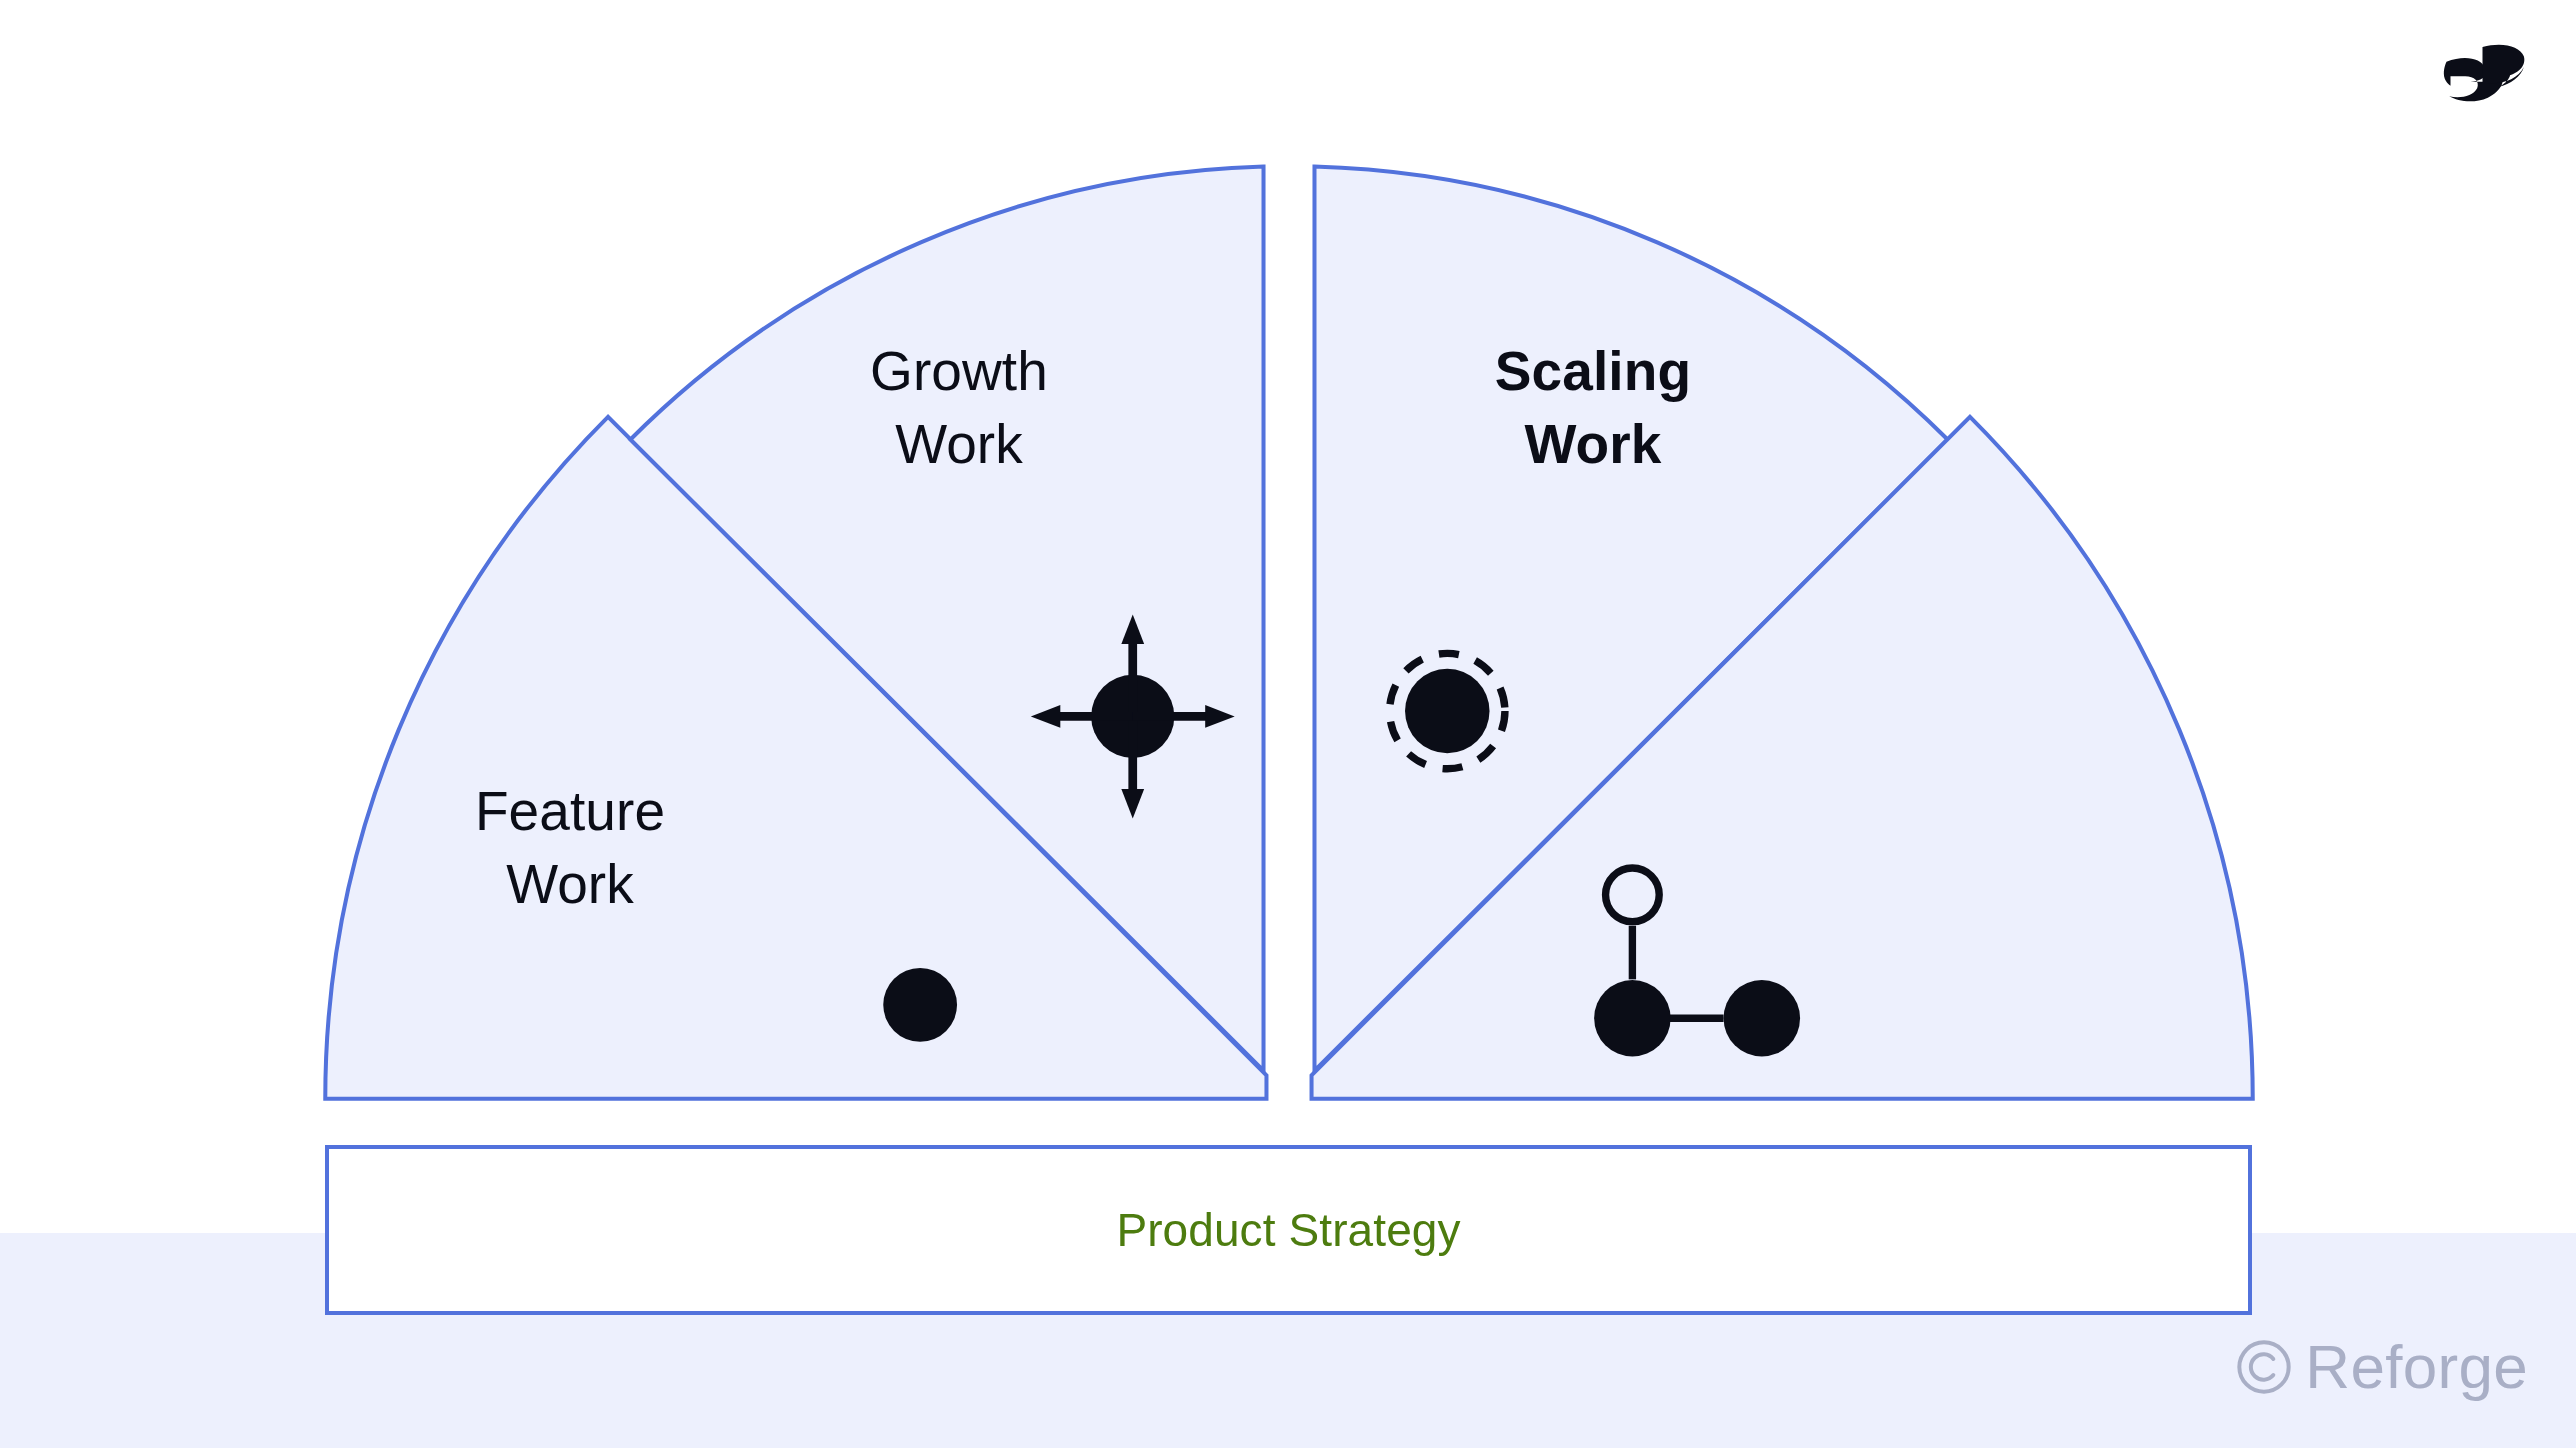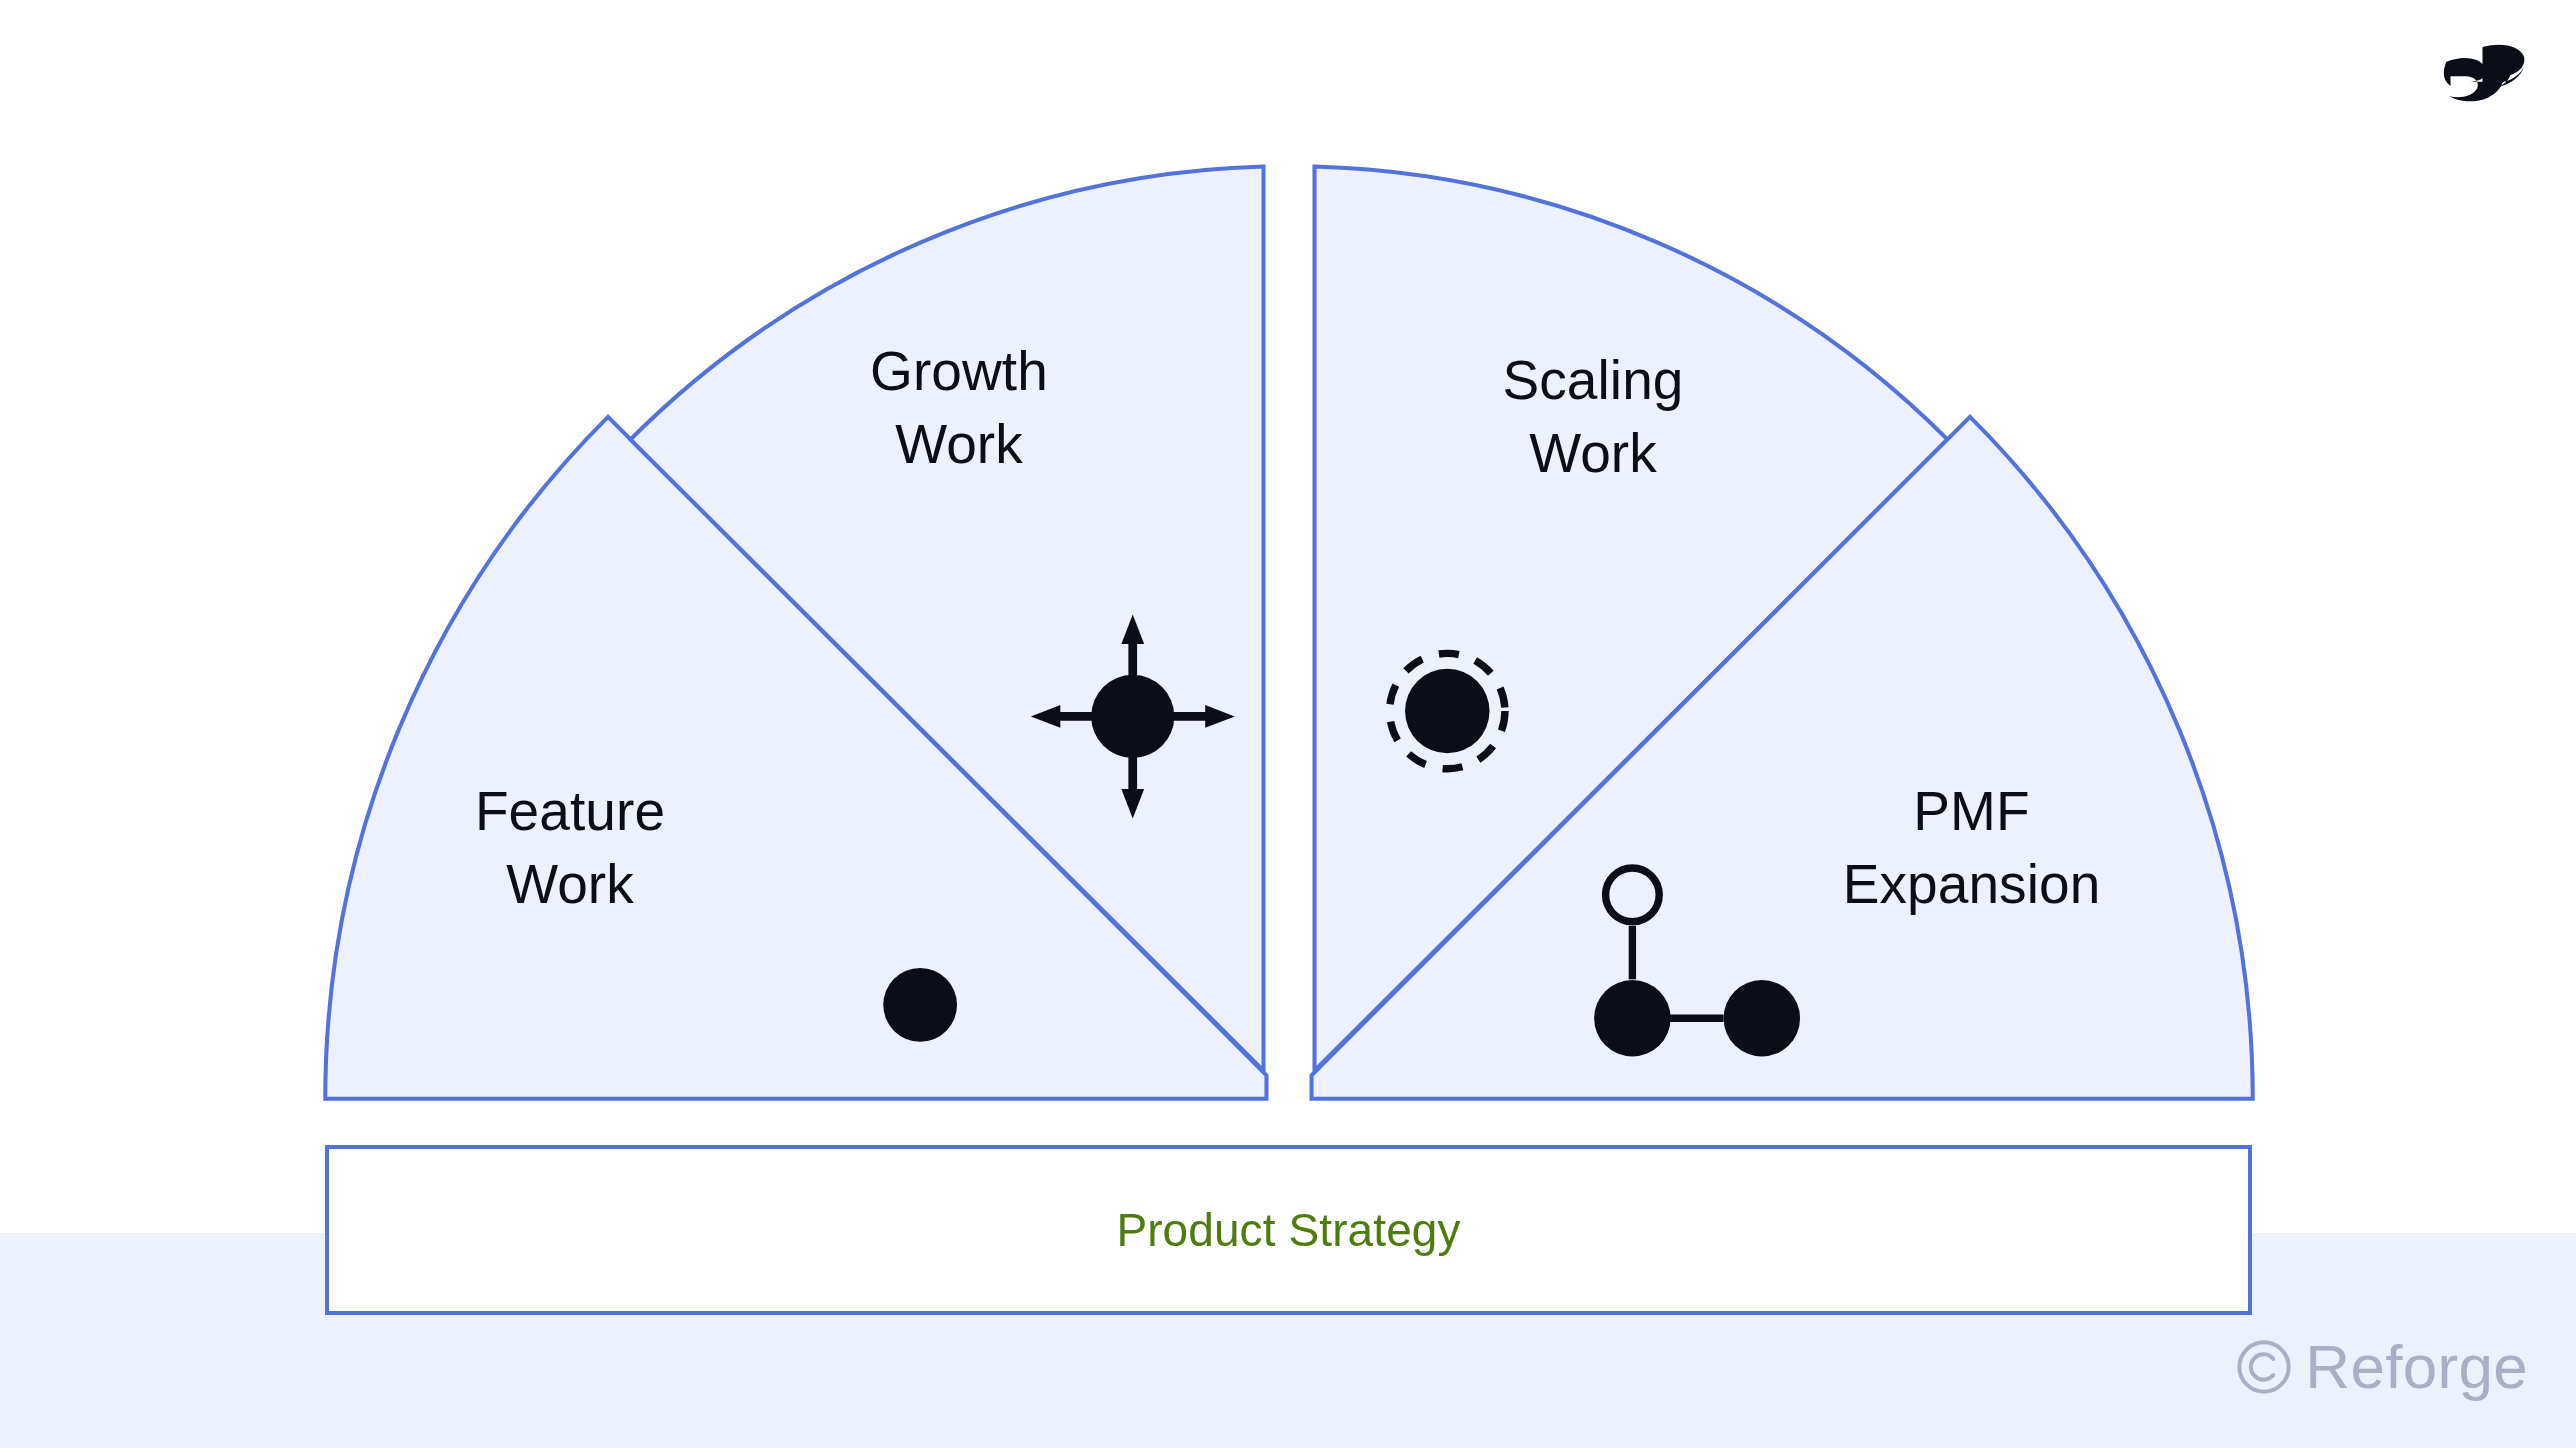--- a/index.html
+++ b/index.html
@@ -49,21 +49,21 @@
     text-align: center;
     color: #0B0D17;
     font-size: 55px;
     line-height: 1.32;
     font-weight: 400;
     white-space: pre-line;
     letter-spacing: 0.1px;
   }
   .label-feature   { left: 429px;  top: 775px; width: 282px; }
   .label-growth    { left: 798px; top: 335px;  width: 322px; }
-  .label-scaling   { left: 1442px; top: 344px;  width: 302px; }
+  .label-scaling   { left: 1442px; top: 335px;  width: 302px; font-weight: bold; }
   .label-pmf       { left: 1797px; top: 775px; width: 349px; }
 
   
   .strategy-box {
     position: absolute;
     left: 325px;
     top: 1145px;
     width: 1927px;
     height: 170px;
     box-sizing: border-box;
@@ -191,22 +191,20 @@
 
   <div class="sector-label label-feature">Feature
 Work</div>
 
   <div class="sector-label label-growth">Growth
 Work</div>
 
   <div class="sector-label label-scaling">Scaling
 Work</div>
 
-  <div class="sector-label label-pmf">PMF
-Expansion</div>
 
   <div class="strategy-box">
     <span class="strategy-label">Product Strategy</span>
   </div>
 
   <svg class="logo-mark" viewBox="0 0 130 120">
     <path d="M8 40 C34 30 60 34 66 50 C70 62 60 70 44 70 L66 70 L66 55
              C66 55 78 48 88 56 C98 64 92 84 70 94 C50 103 26 100 12 92
              C28 96 48 92 54 80 C58 70 50 62 36 62 L14 62 L14 76
              C14 76 4 70 4 58 C4 48 8 40 8 40 Z" fill="#0B0D17"></path>

